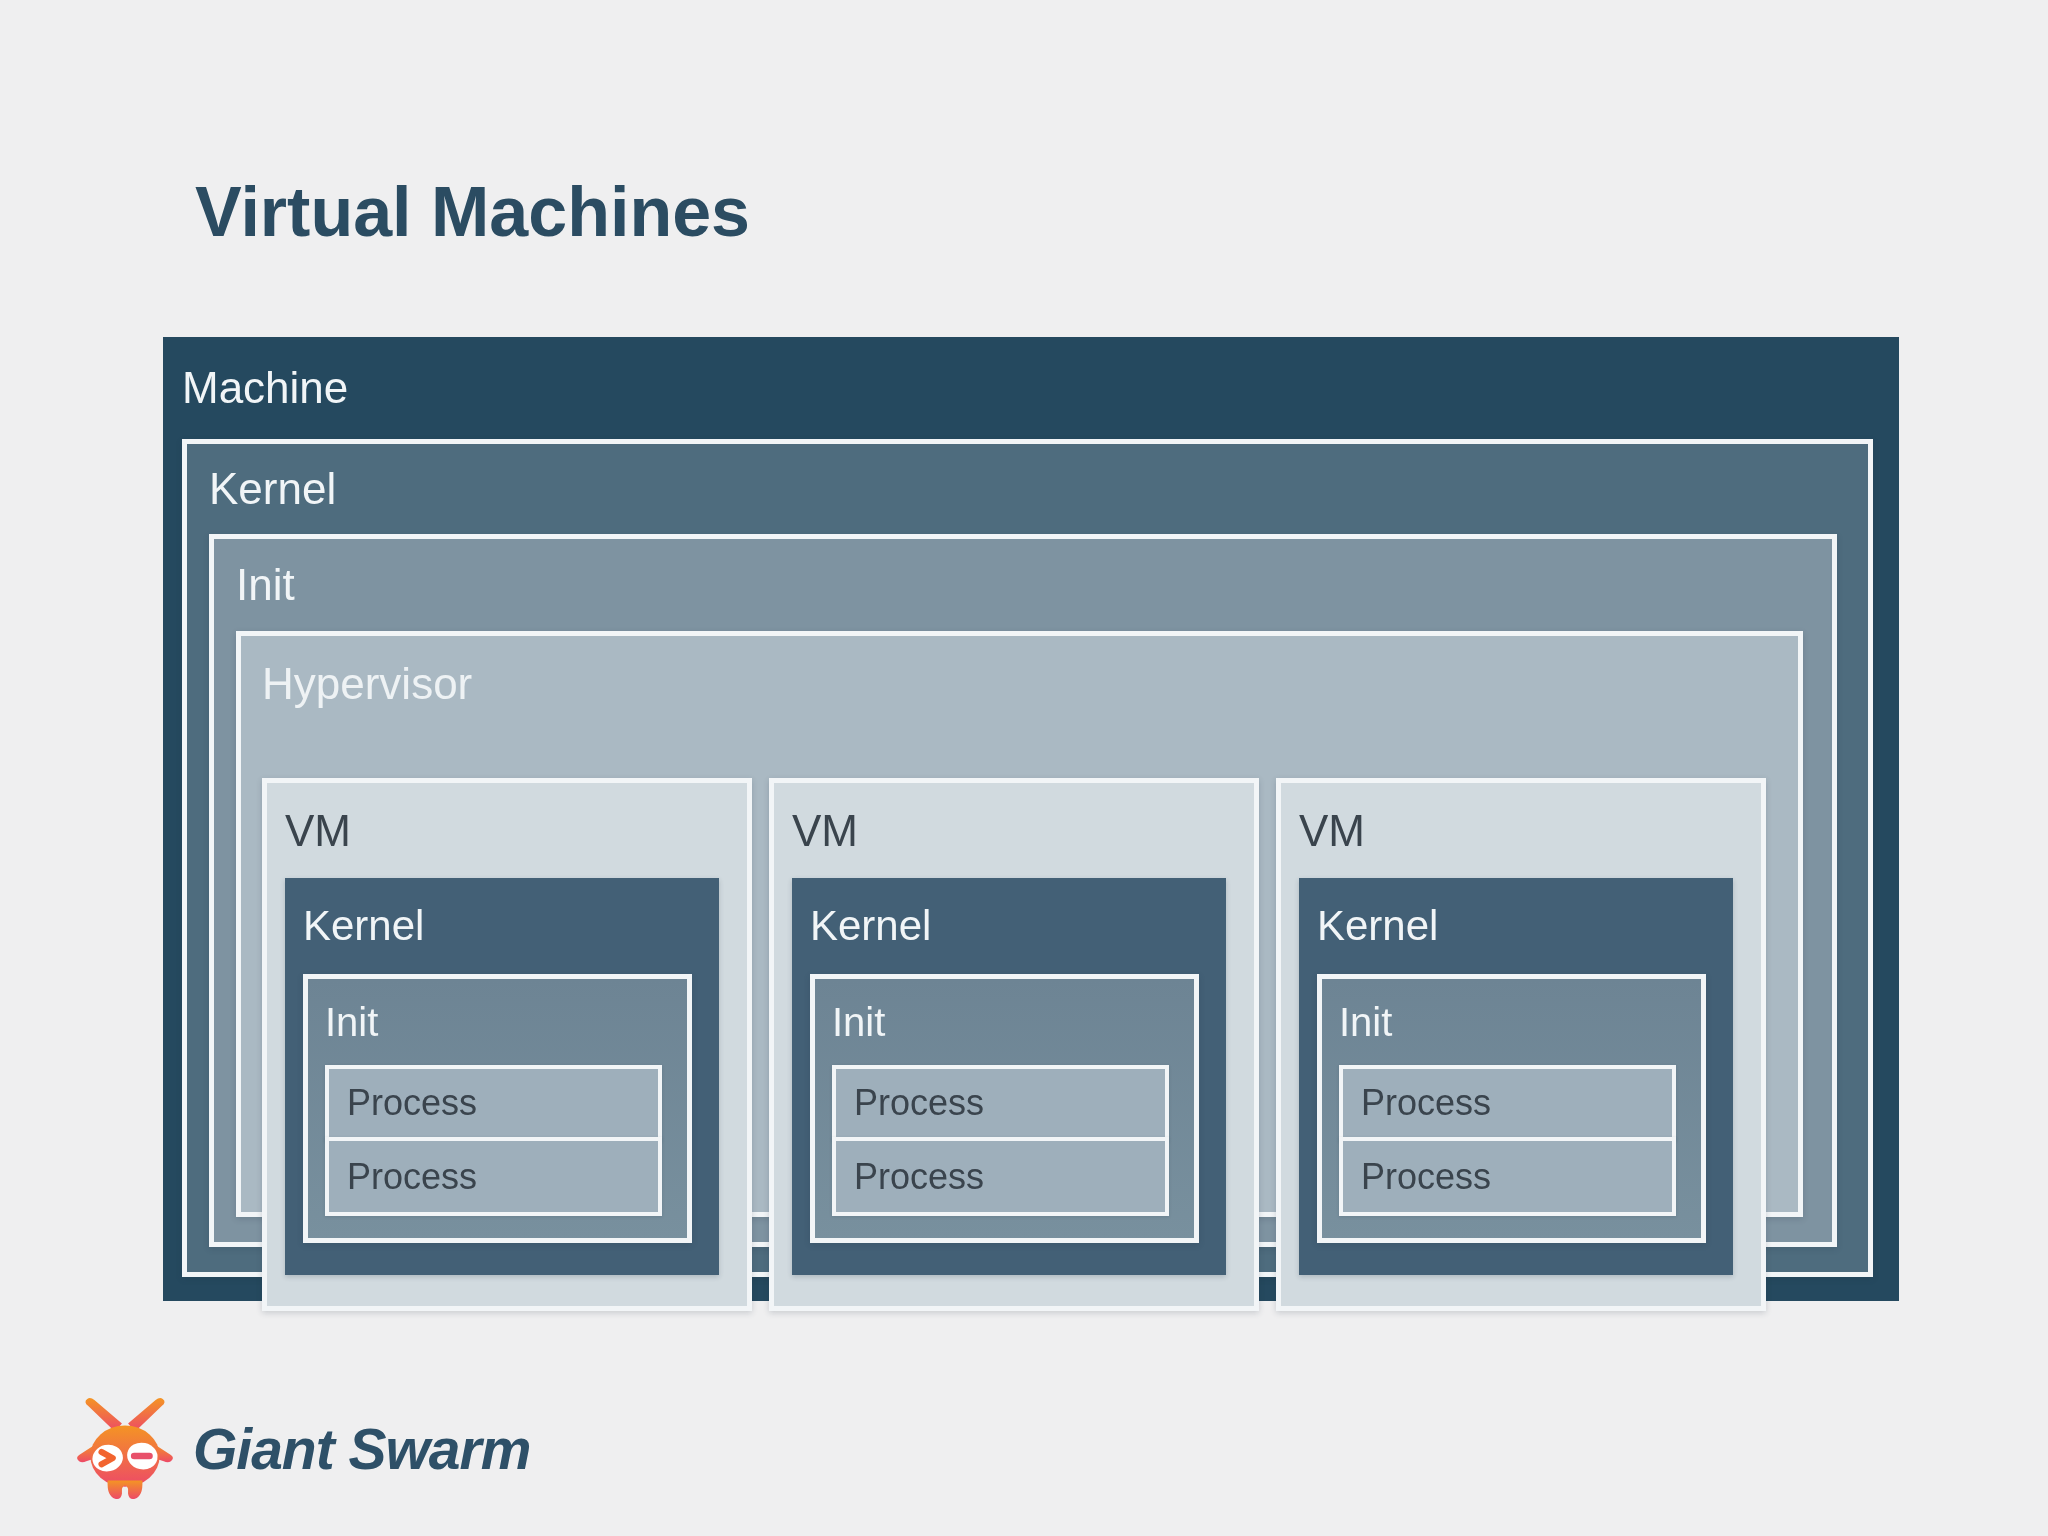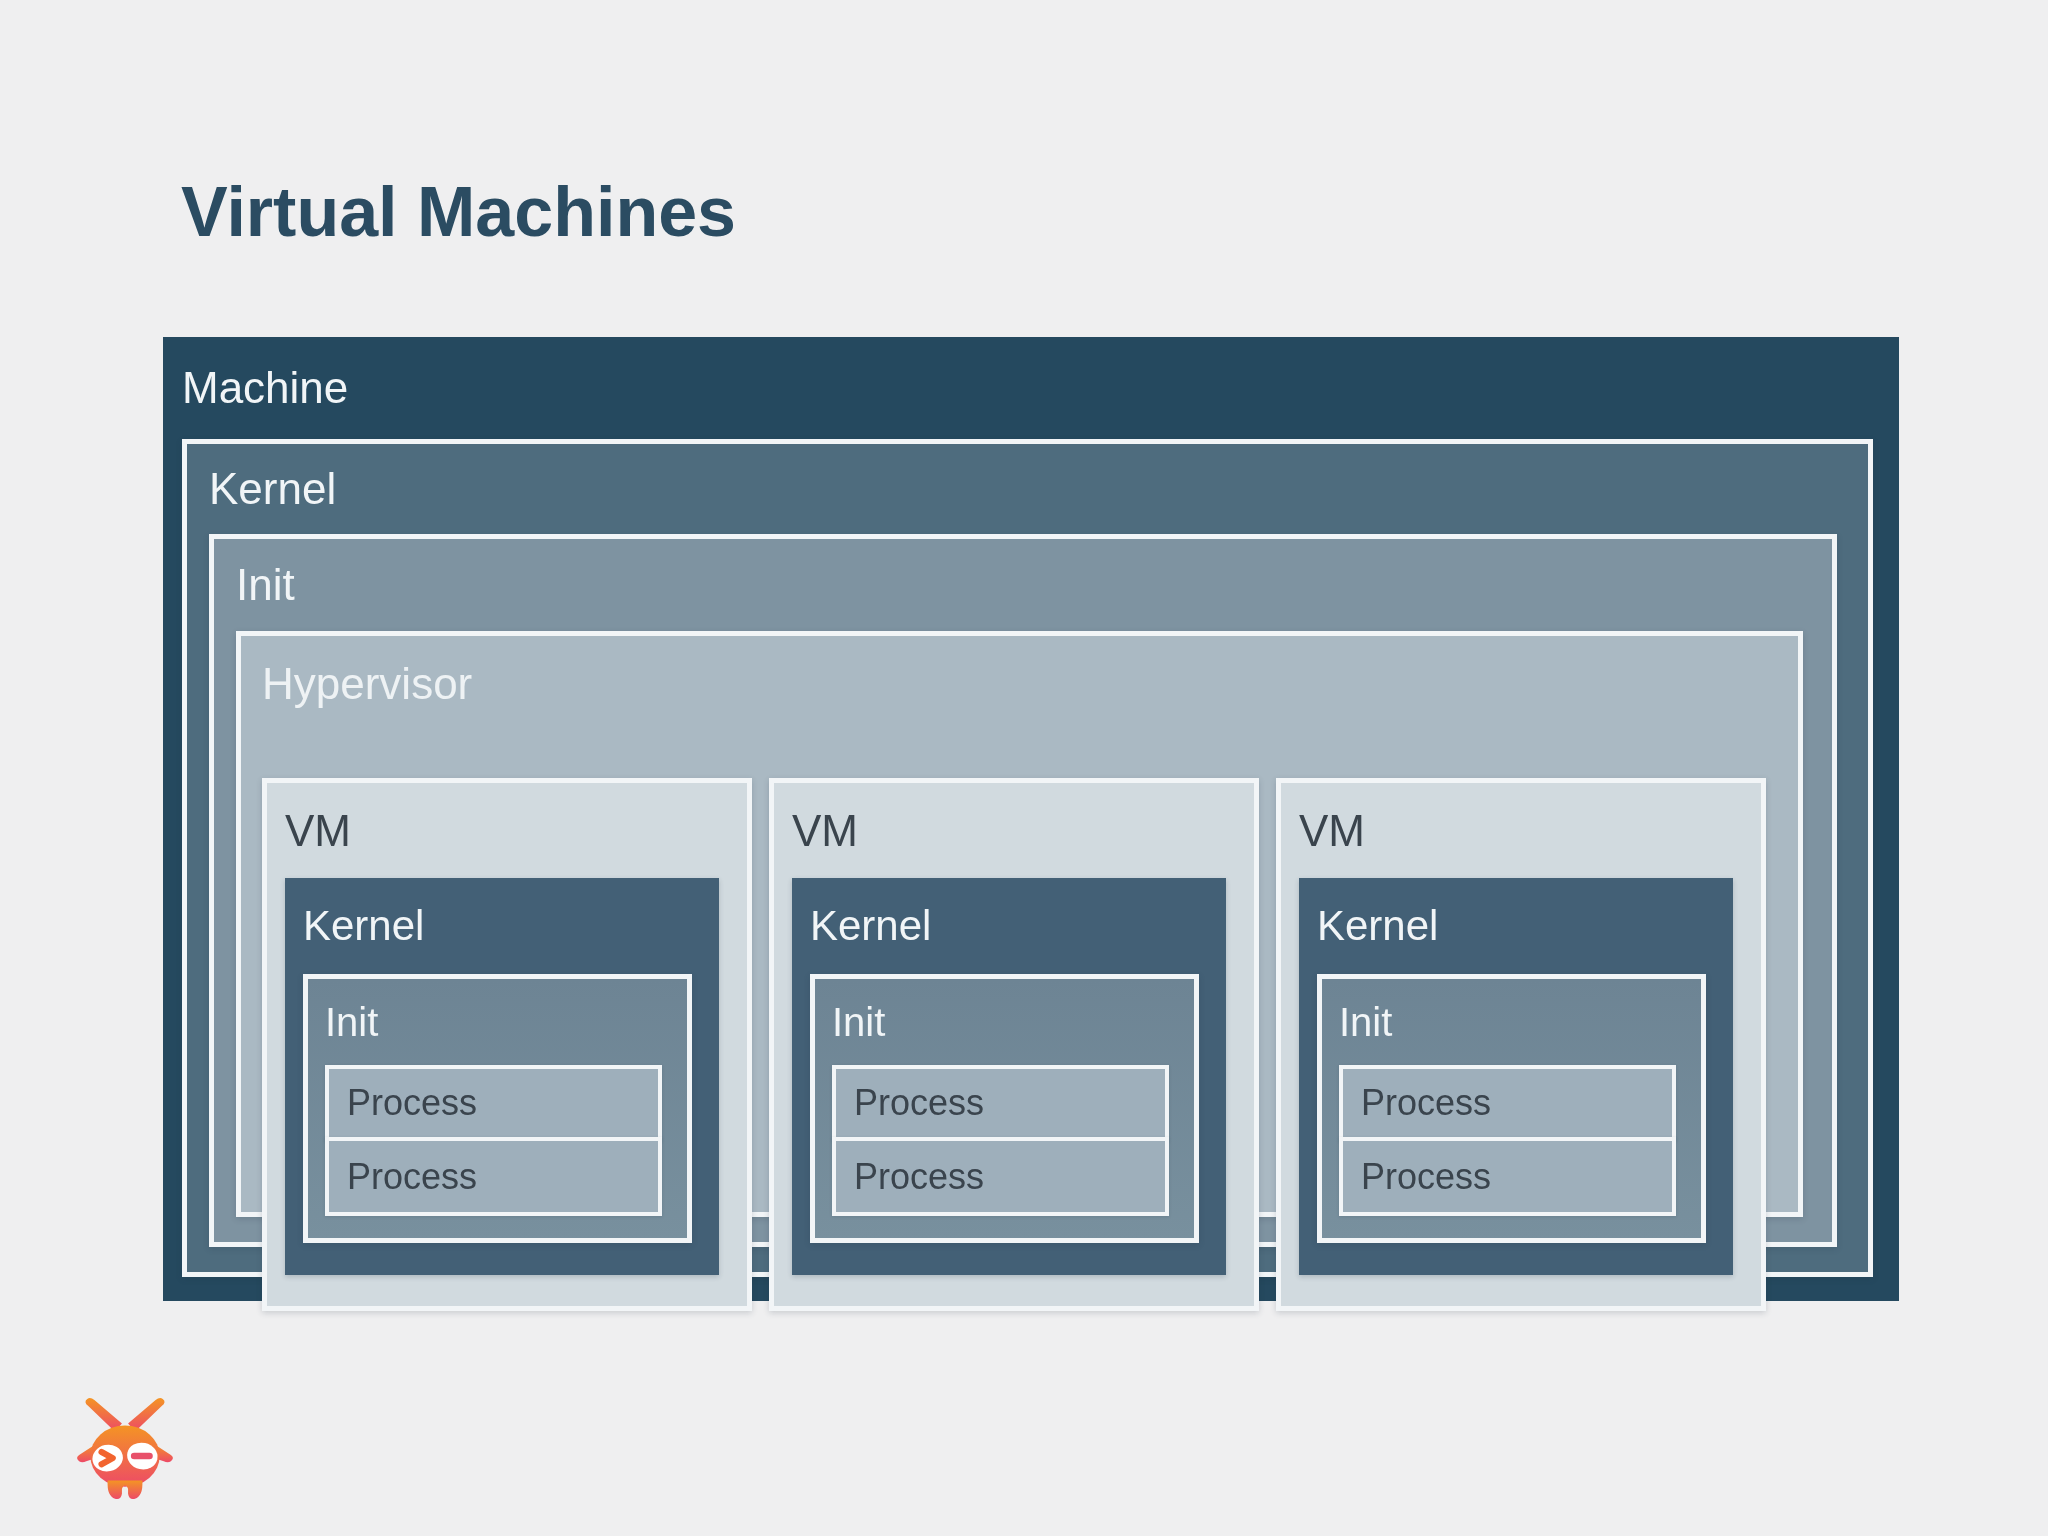--- a/index.html
+++ b/index.html
@@ -2,21 +2,21 @@
 <html style="--page: #efeff0; --title_text: #2b4c62; --machine: #25495f; --kernel: #4e6c7e; --init: #7e93a1; --hypervisor: #aab9c3; --vm: #d1dadf; --vm_kernel: #436076; --vm_init: #6d8494; --vm_init2: #78909e; --process: #9eafbb; --border: #f2f5f7; --light_text: #f1f5f7; --dark_text: #3a444d; --logo_text: #2e5068; --logo_orange: #f49424; --logo_pink: #ed4a67; --logo_chevron: #f2642f; --logo_minus: #e8506a;"><head>
 <meta charset="utf-8">
 <style>
   html,body{margin:0;padding:0;}
   body{
     width:2048px;height:1536px;position:relative;overflow:hidden;
     background:var(--page,#efeff0);
     font-family:"Liberation Sans","DejaVu Sans",sans-serif;
   }
   .page-title{
-    position:absolute;left:181px;top:172px;
+    position:absolute;left:195px;top:172px;
     font-size:70px;font-weight:700;letter-spacing:0px;
     color:var(--title_text,#2b4c62);
   }
   .box{box-sizing:border-box;display:flex;flex-direction:column;min-height:0;min-width:0;}
   .bordered{border:5px solid var(--border,#f2f5f7);box-shadow:0 2px 6px rgba(35,50,65,.18);}
   .hdr{flex:0 0 auto;display:flex;align-items:center;color:var(--light_text,#f1f5f7);}
   .grow{flex:1 1 auto;}
 
   .machine{
     position:absolute;left:163px;top:337px;width:1736px;height:964px;
@@ -137,13 +137,14 @@
       <path d="M22,46 L5,57 Q1,60 5,63 Q8,65 12,63 L28,58 Z"></path>
       <path d="M78,46 L95,57 Q99,60 95,63 Q92,65 88,63 L72,58 Z"></path>
       <ellipse cx="50" cy="58" rx="34" ry="30"></ellipse>
       <path d="M33,82 Q32,98 41,100 Q46,101 47,95 L47,90 Q48,87 50,87 Q52,87 53,90 L53,95 Q54,101 59,100 Q68,98 67,82 Z"></path>
     </g>
     <ellipse cx="33" cy="60" rx="15" ry="13" transform="rotate(-12 33 60)" fill="#ffffff"></ellipse>
     <ellipse cx="67" cy="58" rx="15" ry="13" transform="rotate(12 67 58)" fill="#ffffff"></ellipse>
     <polyline points="27,54 38,60 27,66" fill="none" style="stroke:var(--logo_chevron,#f2642f)" stroke-width="6" stroke-linecap="round" stroke-linejoin="round"></polyline>
     <line x1="59" y1="58" x2="74" y2="58" style="stroke:var(--logo_minus,#e8506a)" stroke-width="6.5" stroke-linecap="round"></line>
   </svg>
+  <div class="logo-text">Giant Swarm</div>
 </div>
 
 </body></html>

